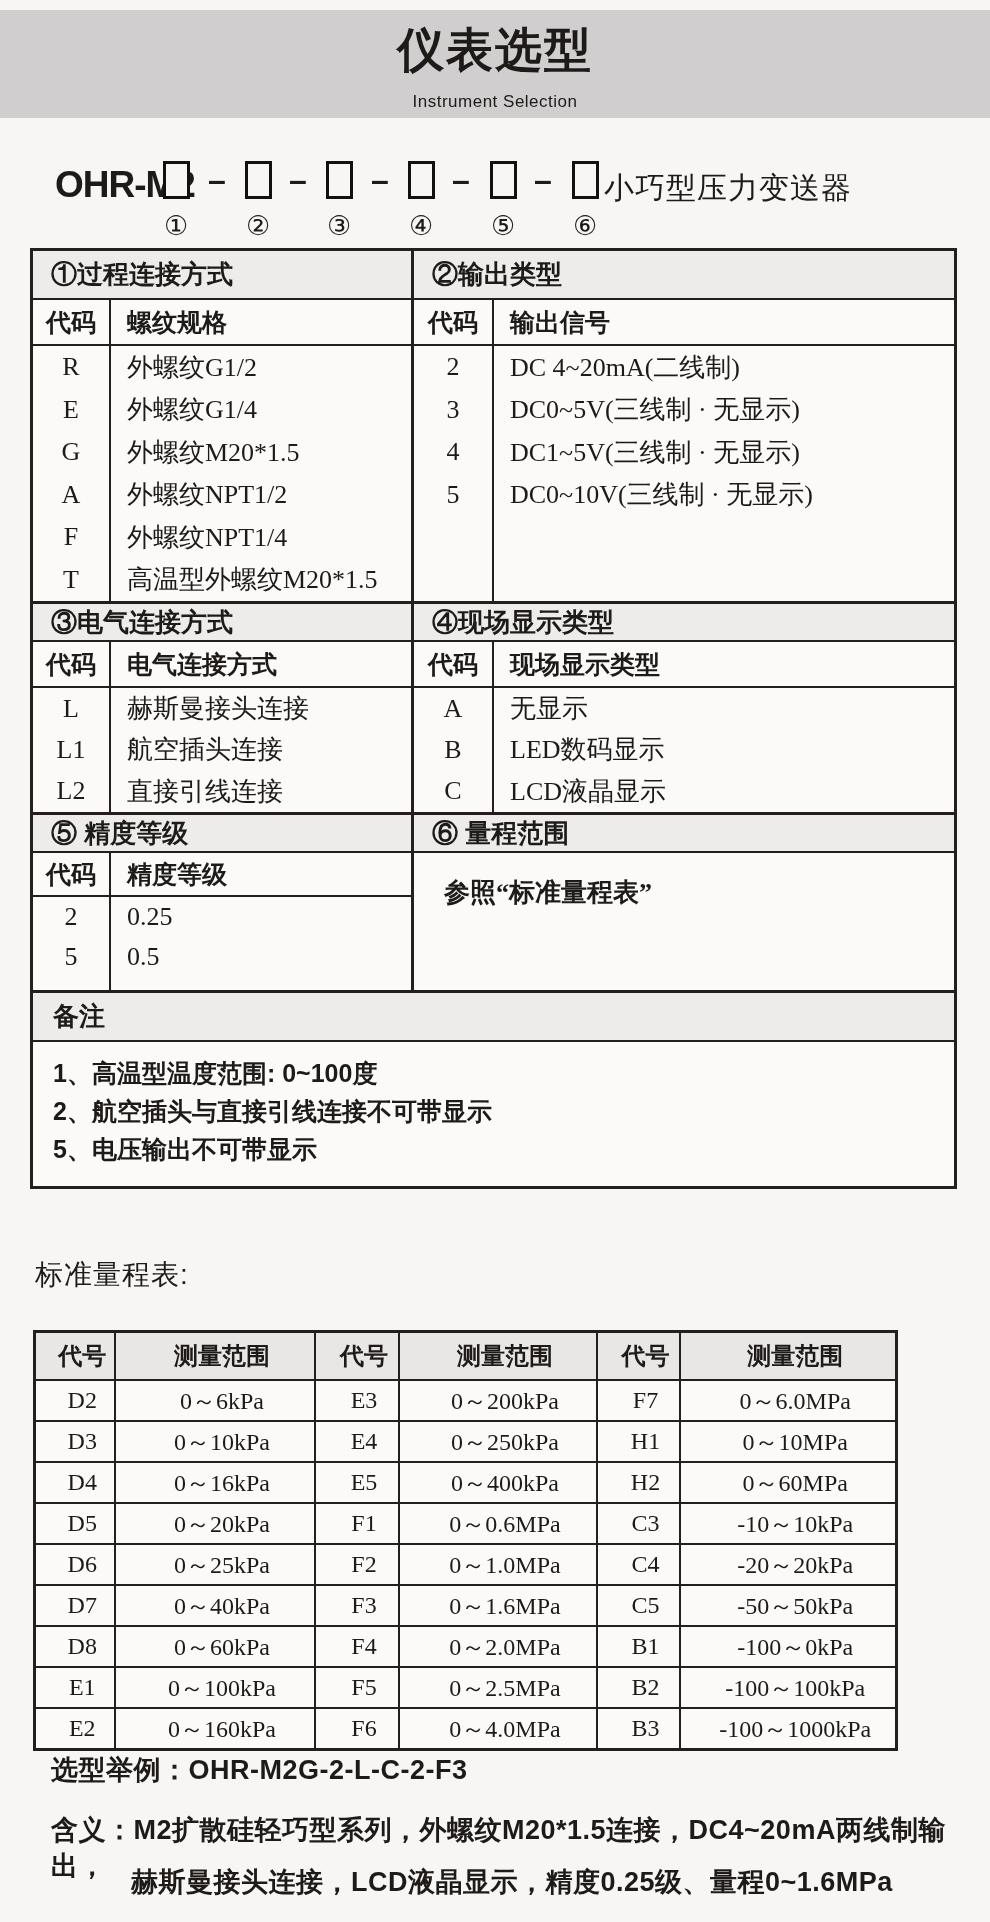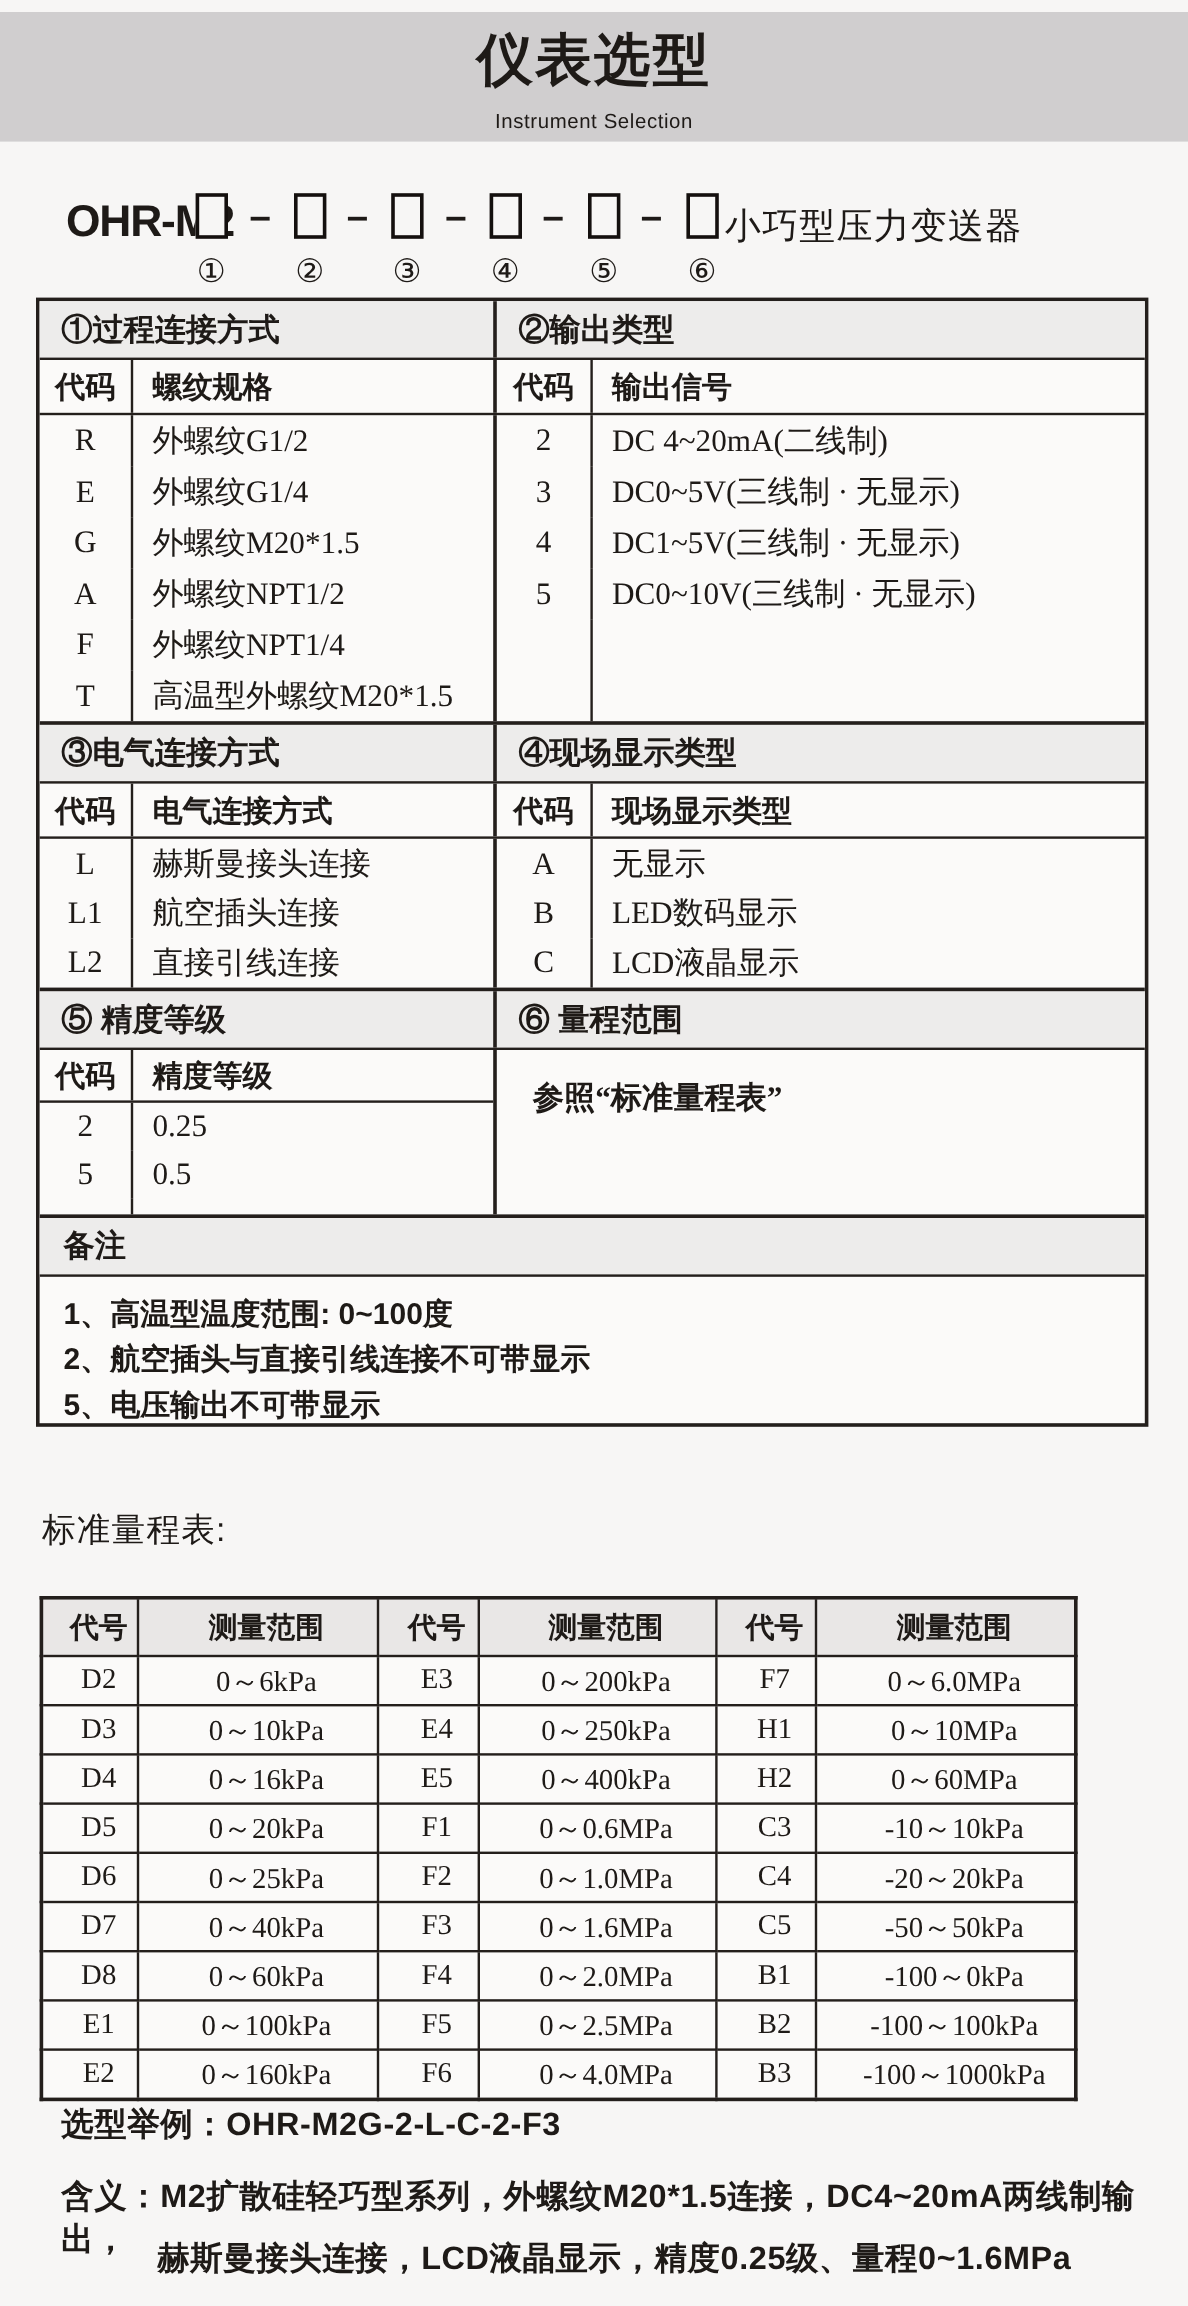--- a/index.html
+++ b/index.html
@@ -22,21 +22,21 @@
   .m-dash{top:162px;font-size:32px;font-weight:bold;}
   .m-suffix{left:604px;top:168px;font-size:30px;font-weight:500;letter-spacing:1px;}
   .m-num{top:210px;font-size:27px;font-family:"Liberation Serif",serif;}
 
   
   .sel-table{position:absolute;left:30px;top:248px;width:927px;height:941px;border:3px solid var(--border);background:var(--table-bg);box-sizing:border-box;}
   .split{display:flex;}
   .b-left{width:381px;border-right:3px solid var(--border);box-sizing:border-box;flex-shrink:0;}
   .b-right{flex:1;min-width:0;}
   .band{height:49px;background:var(--band-bg);border-bottom:2px solid var(--border);box-sizing:border-box;}
-  .band.t3{border-top:3px solid var(--border);height:52px;}
+  .band.t3{border-top:3px solid var(--border);height:41px;}
   .band-cell{display:flex;align-items:center;height:100%;padding-left:18px;font-weight:bold;font-size:26px;box-sizing:border-box;}
   .hdr{height:46px;border-bottom:2px solid var(--border);box-sizing:border-box;font-weight:bold;font-family:"Liberation Serif",serif;font-size:25px;}
   .cols{display:flex;height:100%;}
   .code-col{width:78px;border-right:2px solid var(--border);box-sizing:border-box;display:flex;align-items:center;justify-content:center;flex-shrink:0;}
   .b-right .code-col{width:80px;}
   .val-col{flex:1;display:flex;align-items:center;padding-left:16px;min-width:0;}
   .rows{display:flex;flex-direction:column;height:100%;font-family:"Liberation Serif",serif;font-size:26px;}
   .r{display:flex;flex:1;}
   .rf{display:flex;height:42.5px;flex-shrink:0;}
   .rfill{display:flex;flex:1;}

